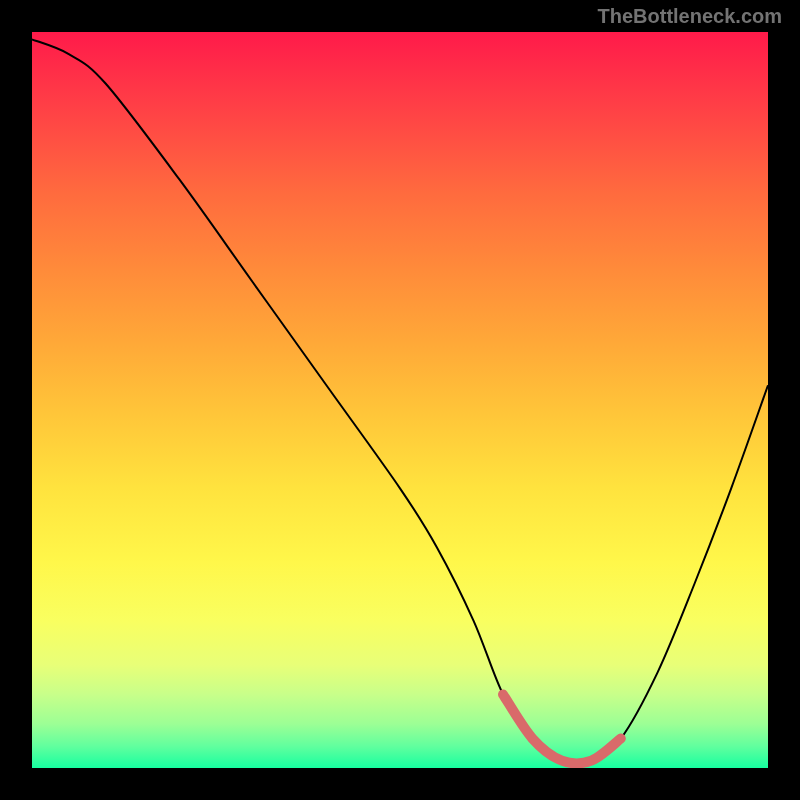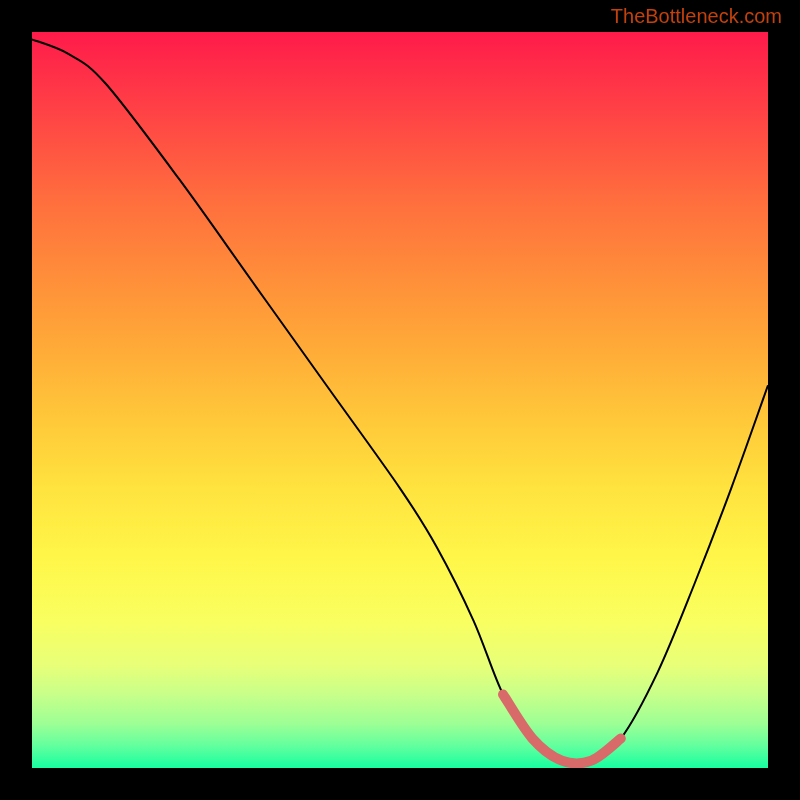--- a/index.html
+++ b/index.html
@@ -8,23 +8,23 @@
     width: 800px;
     height: 800px;
     background: #000;
     font-family: Arial, sans-serif;
     position: relative;
   }
   .watermark {
     position: absolute;
     top: 5px;
     right: 18px;
-    color: #c2410c;
+    color: #737373;
     font-size: 20px;
-    font-weight: normal;
+    font-weight: bold;
     z-index: 10;
     text-align: right;
   }
   .plot-area {
     position: absolute;
     left: 32px;
     top: 32px;
     width: 736px;
     height: 736px;
     background: linear-gradient(to bottom,

